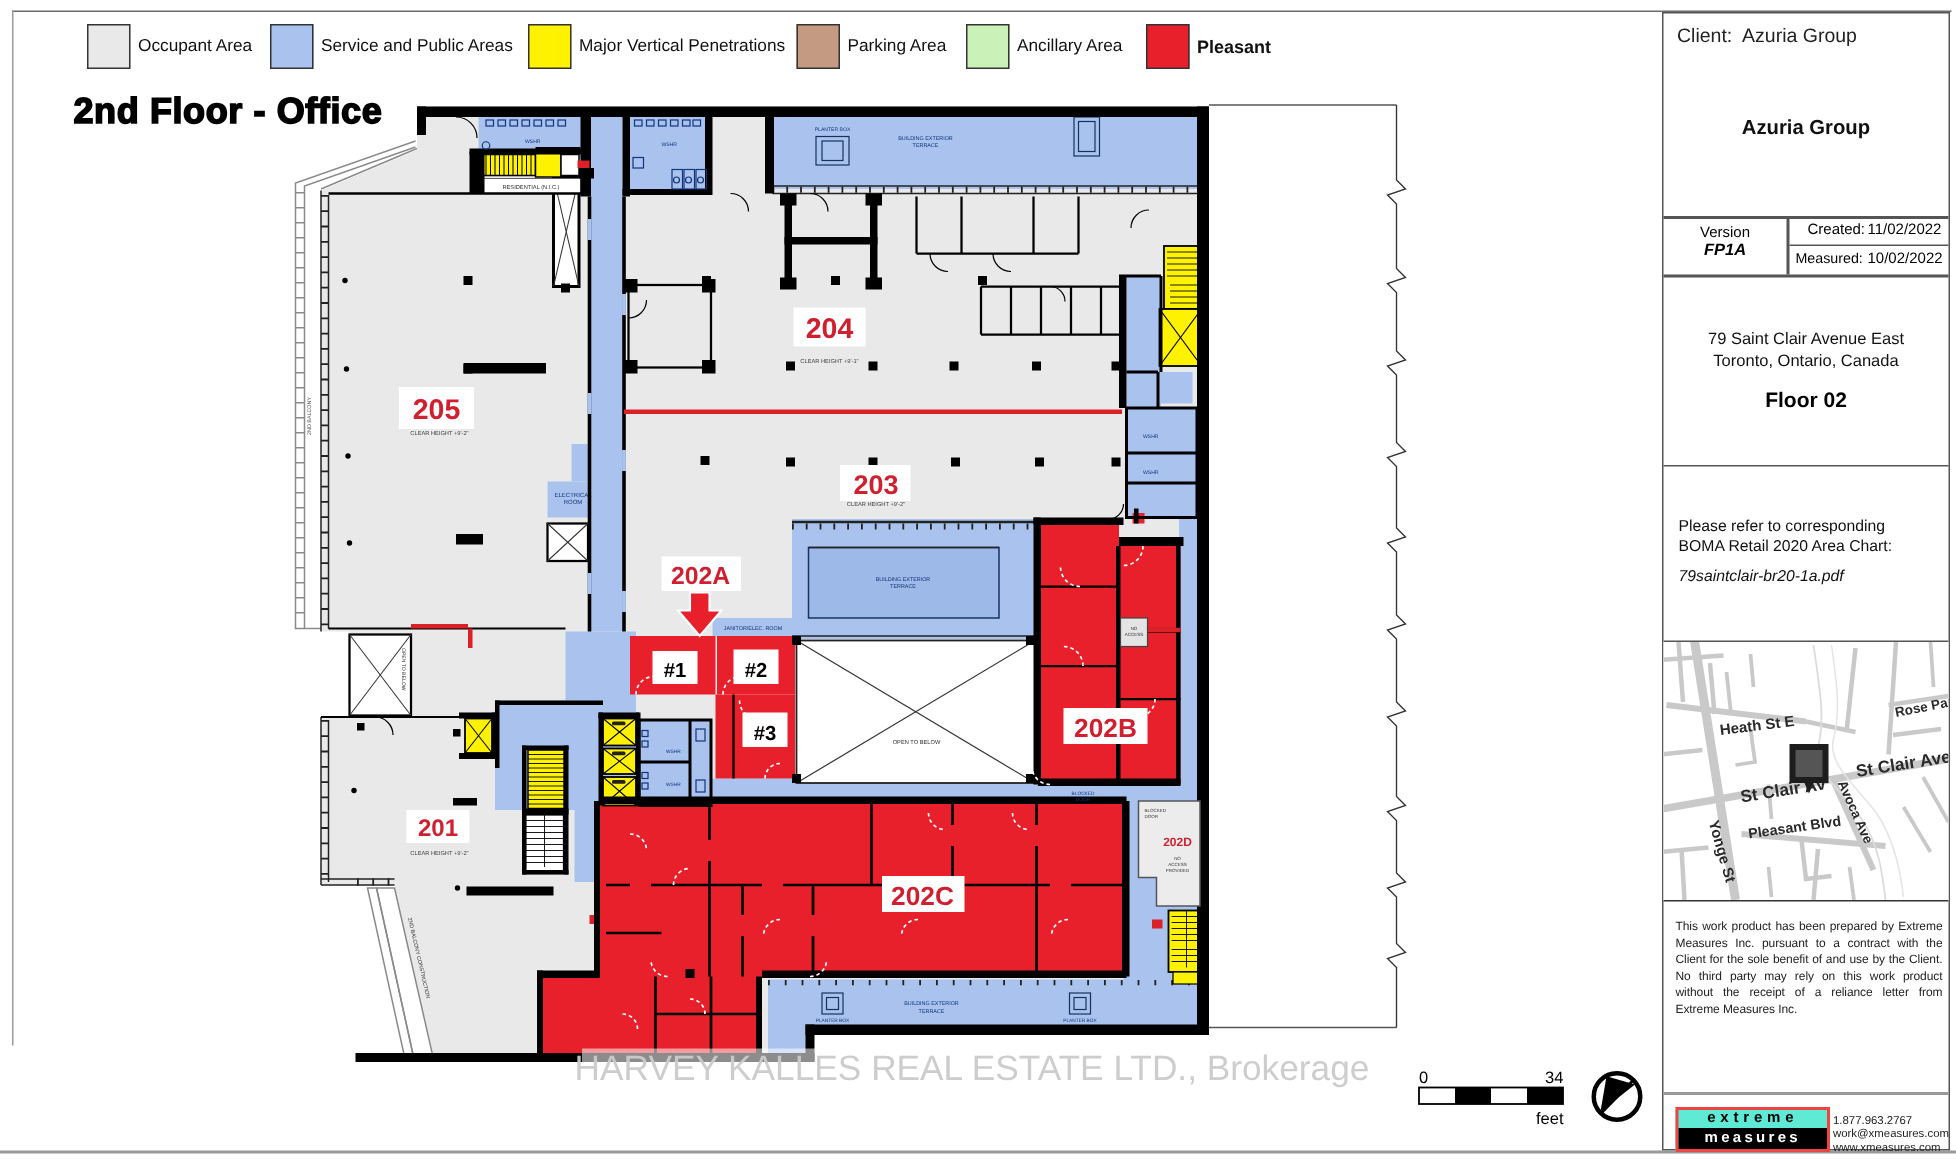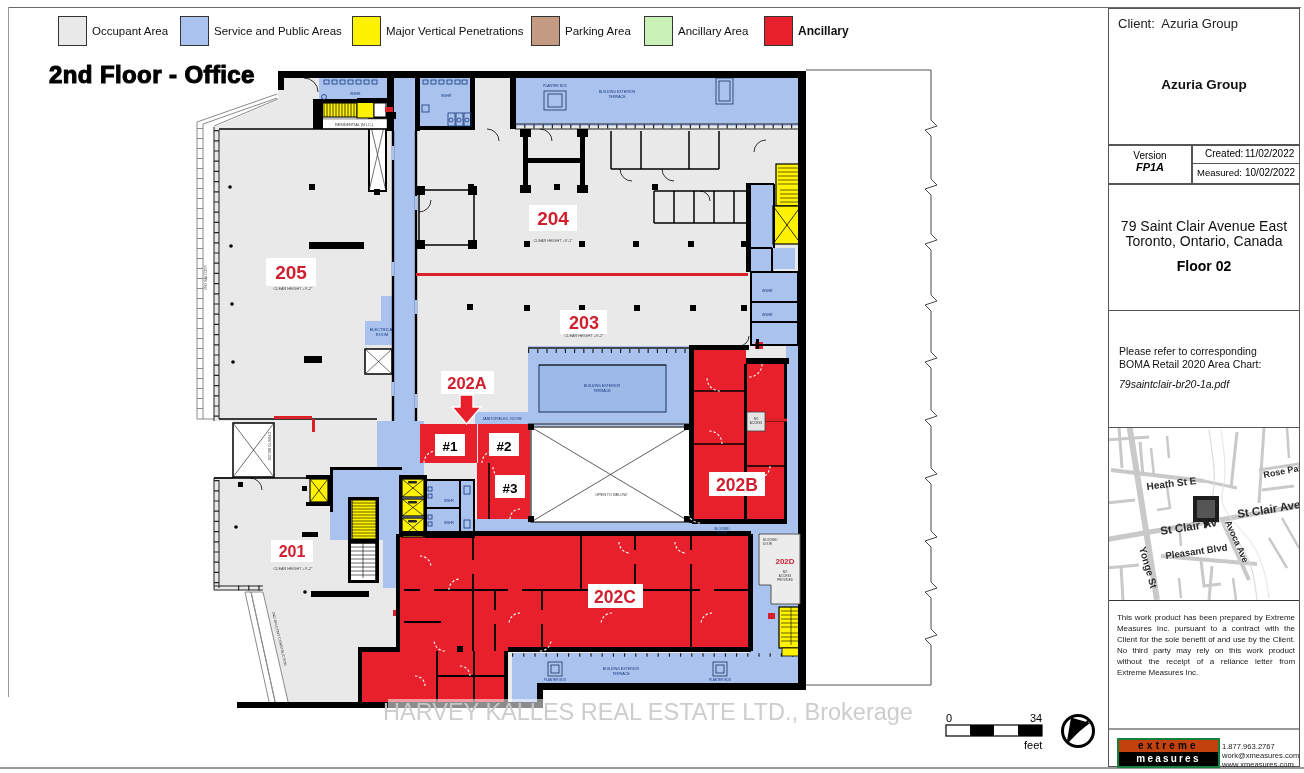--- a/index.html
+++ b/index.html
@@ -32,21 +32,21 @@
 <div class="sw" style="left:531px;top:16px;background:#c49a82;"></div>
 
 <div class="lg" style="left:565px;text-align:center;">Parking Area</div>
 
 <div class="sw" style="left:644px;top:16px;background:#caf2b8;"></div>
 
 <div class="lg" style="left:678px;">Ancillary Area</div>
 
 <div class="sw" style="left:764px;top:16px;background:#e8202c;"></div>
 
-<div class="lg" style="left:798px;font-weight:bold;font-size:12px;">Ancillary</div>
+<div class="lg" style="left:798px;font-weight:bold;font-size:12px;">Pleasant</div>
 
 <div class="abs" style="left:49px;top:61px;font-size:24px;font-weight:bold;letter-spacing:0.4px;color:#000;-webkit-text-stroke:1.1px #000;">2nd Floor - Office</div>
 
 <div class="abs" style="left:1108px;top:8px;width:190px;height:757px;border:1px solid #555;background:#fff;">
 
   <div class="abs" style="left:9px;top:7px;font-size:13px;color:#222;">Client:&nbsp; Azuria Group</div>
 
   <div class="abs" style="left:0;top:68px;width:100%;text-align:center;font-size:13.5px;font-weight:bold;color:#111;">Azuria Group</div>
 
   <div class="abs" style="left:0;top:135px;width:100%;height:2px;background:#555;"></div>
@@ -61,21 +61,21 @@
   <div class="abs" style="left:96px;top:139px;font-size:10px;">Created:</div>
   <div class="abs" style="left:136px;top:139px;font-size:10px;">11/02/2022</div>
 
   <div class="abs" style="left:84px;top:154px;width:106px;height:1px;background:#555;"></div>
 
   <div class="abs" style="left:88px;top:158px;font-size:9.5px;">Measured:</div>
   <div class="abs" style="left:136px;top:158px;font-size:10px;">10/02/2022</div>
 
   <div class="abs" style="left:0;top:174px;width:100%;height:2px;background:#555;"></div>
 
-  <div class="abs" style="left:0;top:210px;width:100%;text-align:center;font-size:14px;color:#111;line-height:15px;">79 Saint Clair Avenue East<br>Toronto, Ontario, Canada</div>
+  <div class="abs" style="left:0;top:210px;width:100%;text-align:center;font-size:11px;color:#111;line-height:15px;">79 Saint Clair Avenue East<br>Toronto, Ontario, Canada</div>
 
   <div class="abs" style="left:0;top:249px;width:100%;text-align:center;font-size:14px;font-weight:bold;color:#000;">Floor 02</div>
 
   <div class="abs" style="left:0;top:301px;width:100%;height:1px;background:#555;"></div>
 
   <div class="abs" style="left:10px;top:336px;width:172px;font-size:10.5px;color:#111;line-height:13px;">Please refer to corresponding<br>BOMA Retail 2020 Area Chart:</div>
 
   <div class="abs" style="left:10px;top:369px;width:176px;font-size:10.5px;font-style:italic;color:#111;">79saintclair-br20-1a.pdf</div>
 
   <div class="abs" id="mapbox" style="left:0;top:418px;width:190px;height:172px;border-top:1px solid #555;border-bottom:1px solid #333;overflow:hidden;background:#fff;">
@@ -128,21 +128,21 @@
 
     <path d="M84,68 L110,68 L110,94 L100,94 L97,101 L94,94 L84,94 Z" fill="#1d1d1d"></path>
     <rect x="88" y="72" width="18" height="18" fill="#555"></rect>
   </svg>
   </div>
 
   <div class="abs" style="left:8px;top:603px;width:178px;font-size:8px;color:#222;line-height:11px;text-align:justify;letter-spacing:-0.05px;">This work product has been prepared by Extreme Measures Inc. pursuant to a contract with the Client for the sole benefit of and use by the Client. No third party may rely on this work product without the receipt of a reliance letter from Extreme Measures Inc.</div>
 
   <div class="abs" style="left:0;top:719px;width:100%;height:2px;background:#999;"></div>
 
-  <div class="abs" style="left:8px;top:729px;width:99px;height:26px;border:2px solid #15803d;background:#c2410c;">
+  <div class="abs" style="left:8px;top:729px;width:99px;height:26px;border:2px solid #ef4444;background:#5eead4;">
     <div style="font-size:10px;font-weight:bold;letter-spacing:3.2px;text-align:center;color:#000;line-height:12px;">extreme</div>
     <div style="font-size:10px;font-weight:bold;letter-spacing:2.2px;text-align:center;color:#fff;background:#000;line-height:14px;height:14px;">measures</div>
   </div>
 
   <div class="abs" style="left:113px;top:733px;font-size:7.6px;color:#222;">1.877.963.2767</div>
   <div class="abs" style="left:113px;top:742px;font-size:7.6px;color:#222;">work@xmeasures.com</div>
   <div class="abs" style="left:113px;top:751px;font-size:7.6px;color:#222;">www.xmeasures.com</div>
 </div>
 
 <svg class="abs" style="left:0;top:0;" width="1304" height="773" viewBox="0 0 1304 773" font-family="Liberation Sans,sans-serif">

